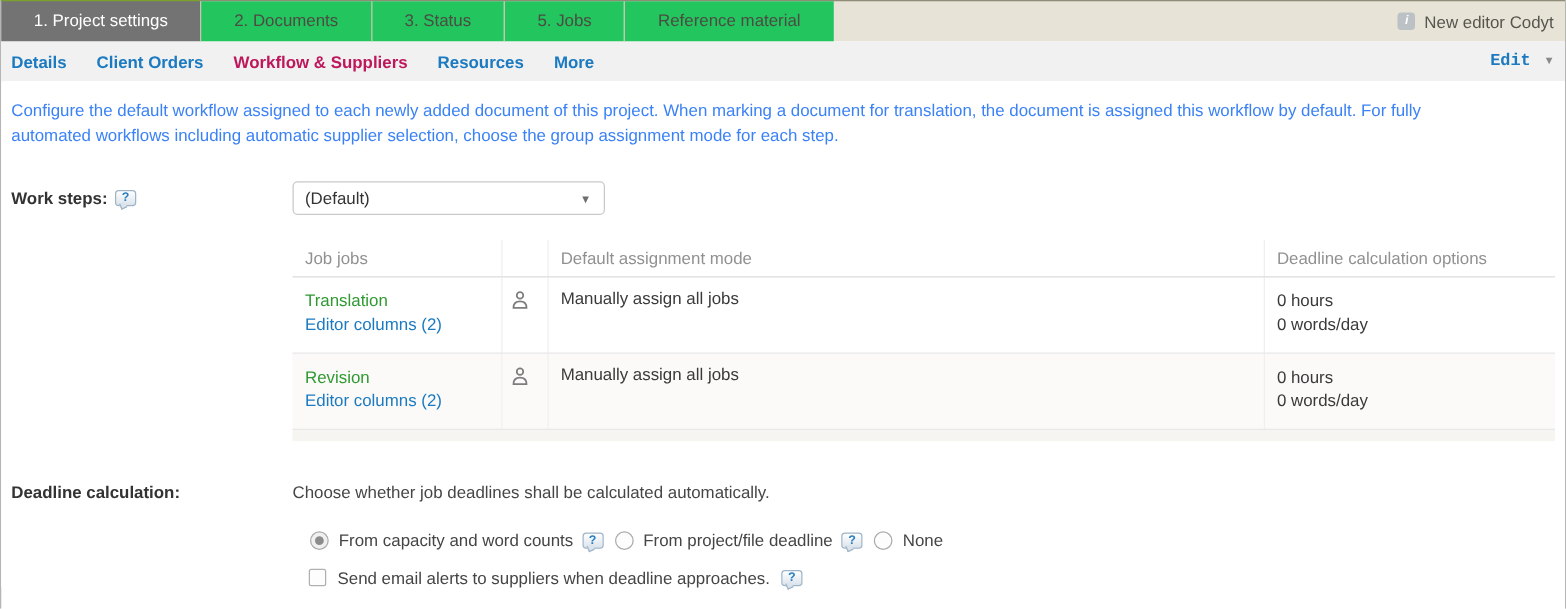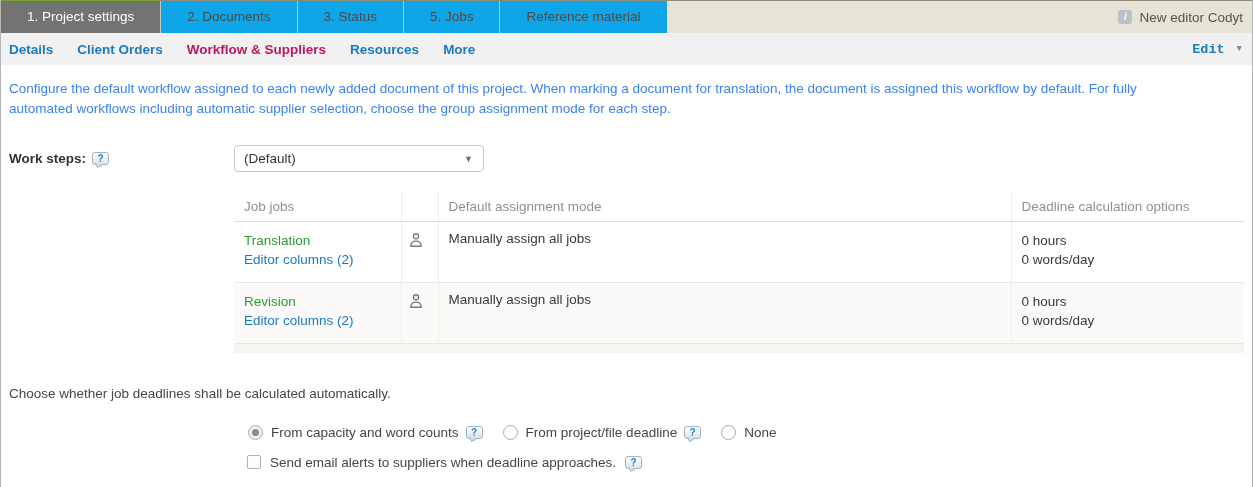--- a/index.html
+++ b/index.html
@@ -9,21 +9,21 @@
     font-family:"Liberation Sans", sans-serif; font-size:13.5px; color:#454545;
   }
   .page { width:1253px; height:487px; border-left:1px solid #b5b5b5; border-right:1px solid #b5b5b5; }
 
   
   .tabbar {
     height:33px; background:#e7e3d6; border-top:1px solid #8f8c77;
     display:flex; align-items:stretch;
   }
   .tab {
-    padding:0 26px; line-height:31px; color:#4c4c43; background:#0ea5e9;
+    padding:0 26px; line-height:31px; color:#4c4c43; background:#22c55e;
     border-left:1px solid #c9c4b2; cursor:default; white-space:nowrap;
   }
   .tab:last-of-type { border-right:1px solid #c9c4b2; }
   .tab.active {
     background:#737373; color:#ffffff; border-left:none; border-top:1px solid #7ca02c;
     margin-top:-1px; line-height:32px;
   }
   .top-note { margin-left:auto; display:flex; align-items:center; gap:7px; padding-right:9px; color:#56564f; }
   .info-icon {
     width:14px; height:14px; border-radius:3px; background:#bcc1c6; color:#ffffff;
@@ -84,21 +84,21 @@
   .job-type { color:#2f9a32; line-height:19px; }
   .editor-link { color:#1b7ac0; text-decoration:none; line-height:19px; display:inline-block; cursor:pointer; }
   .cell-icon { padding:10px 2px 0 6px !important; }
   .cell-deadline div { line-height:19px; }
   .footer-row td { height:9px; padding:0 !important; background:#f6f5f2; border-bottom:none; }
 
   
   .deadline-row { margin-top:33px; }
   .deadline-desc { color:#464646; }
 
-  .radio-row { margin:24px 0 0 239px; display:flex; align-items:center; gap:20px; }
+  .radio-row { margin:24px 0 0 239px; display:flex; align-items:center; gap:9px; }
   .radio-option { display:flex; align-items:center; gap:8px; cursor:pointer; }
   .radio {
     width:15px; height:15px; flex:none; border-radius:50%;
     border:1px solid #ababab; background:#fdfdfd; position:relative;
   }
   .radio.selected { background:#f0f0f0; }
   .radio.selected::after {
     content:""; position:absolute; left:3px; top:3px; width:7px; height:7px;
     border-radius:50%; background:#8c8c8c;
   }
@@ -209,20 +209,23 @@
             <div>0 words/day</div>
           </td>
         </tr>
         <tr class="footer-row">
           <td colspan="4"></td>
         </tr>
       </tbody>
     </table>
 
     <div class="form-row deadline-row">
+      <div class="label-col">
+        <span class="bold-label">Deadline calculation:</span>
+      </div>
       <div class="deadline-desc">Choose whether job deadlines shall be calculated automatically.</div>
     </div>
 
     <div class="radio-row">
       <label class="radio-option">
         <span class="radio selected"></span>
         <span>From capacity and word counts</span>
         <span class="help">?</span>
       </label>
       <label class="radio-option">

